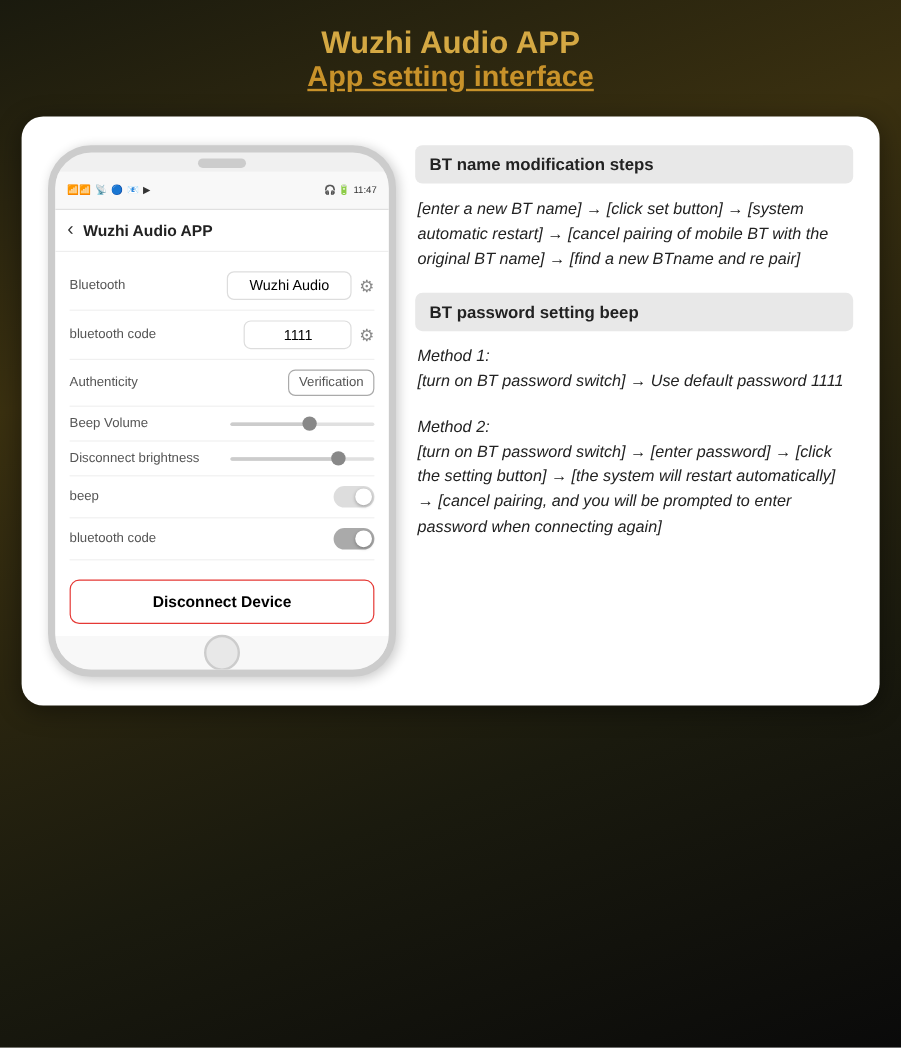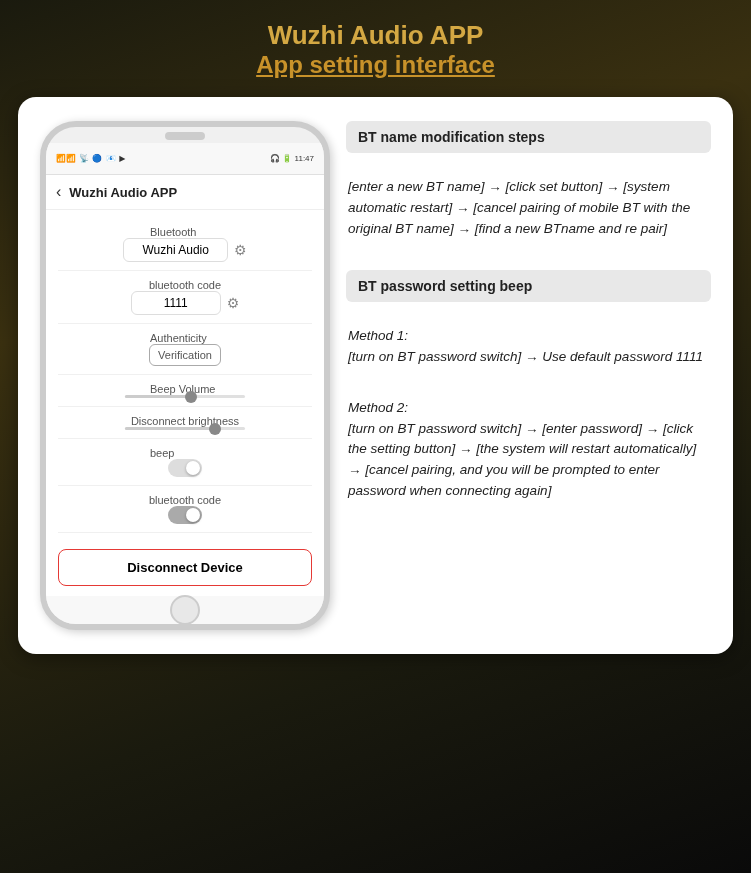--- a/index.html
+++ b/index.html
@@ -104,21 +104,20 @@
       padding: 8px 12px;
       flex: 1;
     }
 
     .setting-row {
       display: flex;
       align-items: center;
       justify-content: space-between;
       padding: 8px 0;
       border-bottom: 1px solid #f0f0f0;
-      flex-direction: column;
     }
     .setting-label {
       font-size: 11px;
       color: #555;
       min-width: 70px;
     }
     .setting-control {
       display: flex;
       align-items: center;
     }
@@ -215,21 +214,21 @@
       border-radius: 50%;
       border: 2px solid #ccc;
       background: #e8e8e8;
     }
 
     
     .right-panel {
       flex: 1;
       display: flex;
       flex-direction: column;
-      gap: 20px;
+      gap: 7px;
     }
 
     .section-header {
       background: #e8e8e8;
       border-radius: 6px;
       padding: 8px 12px;
       font-size: 14px;
       font-weight: bold;
       color: #222;
       margin-bottom: 4px;

